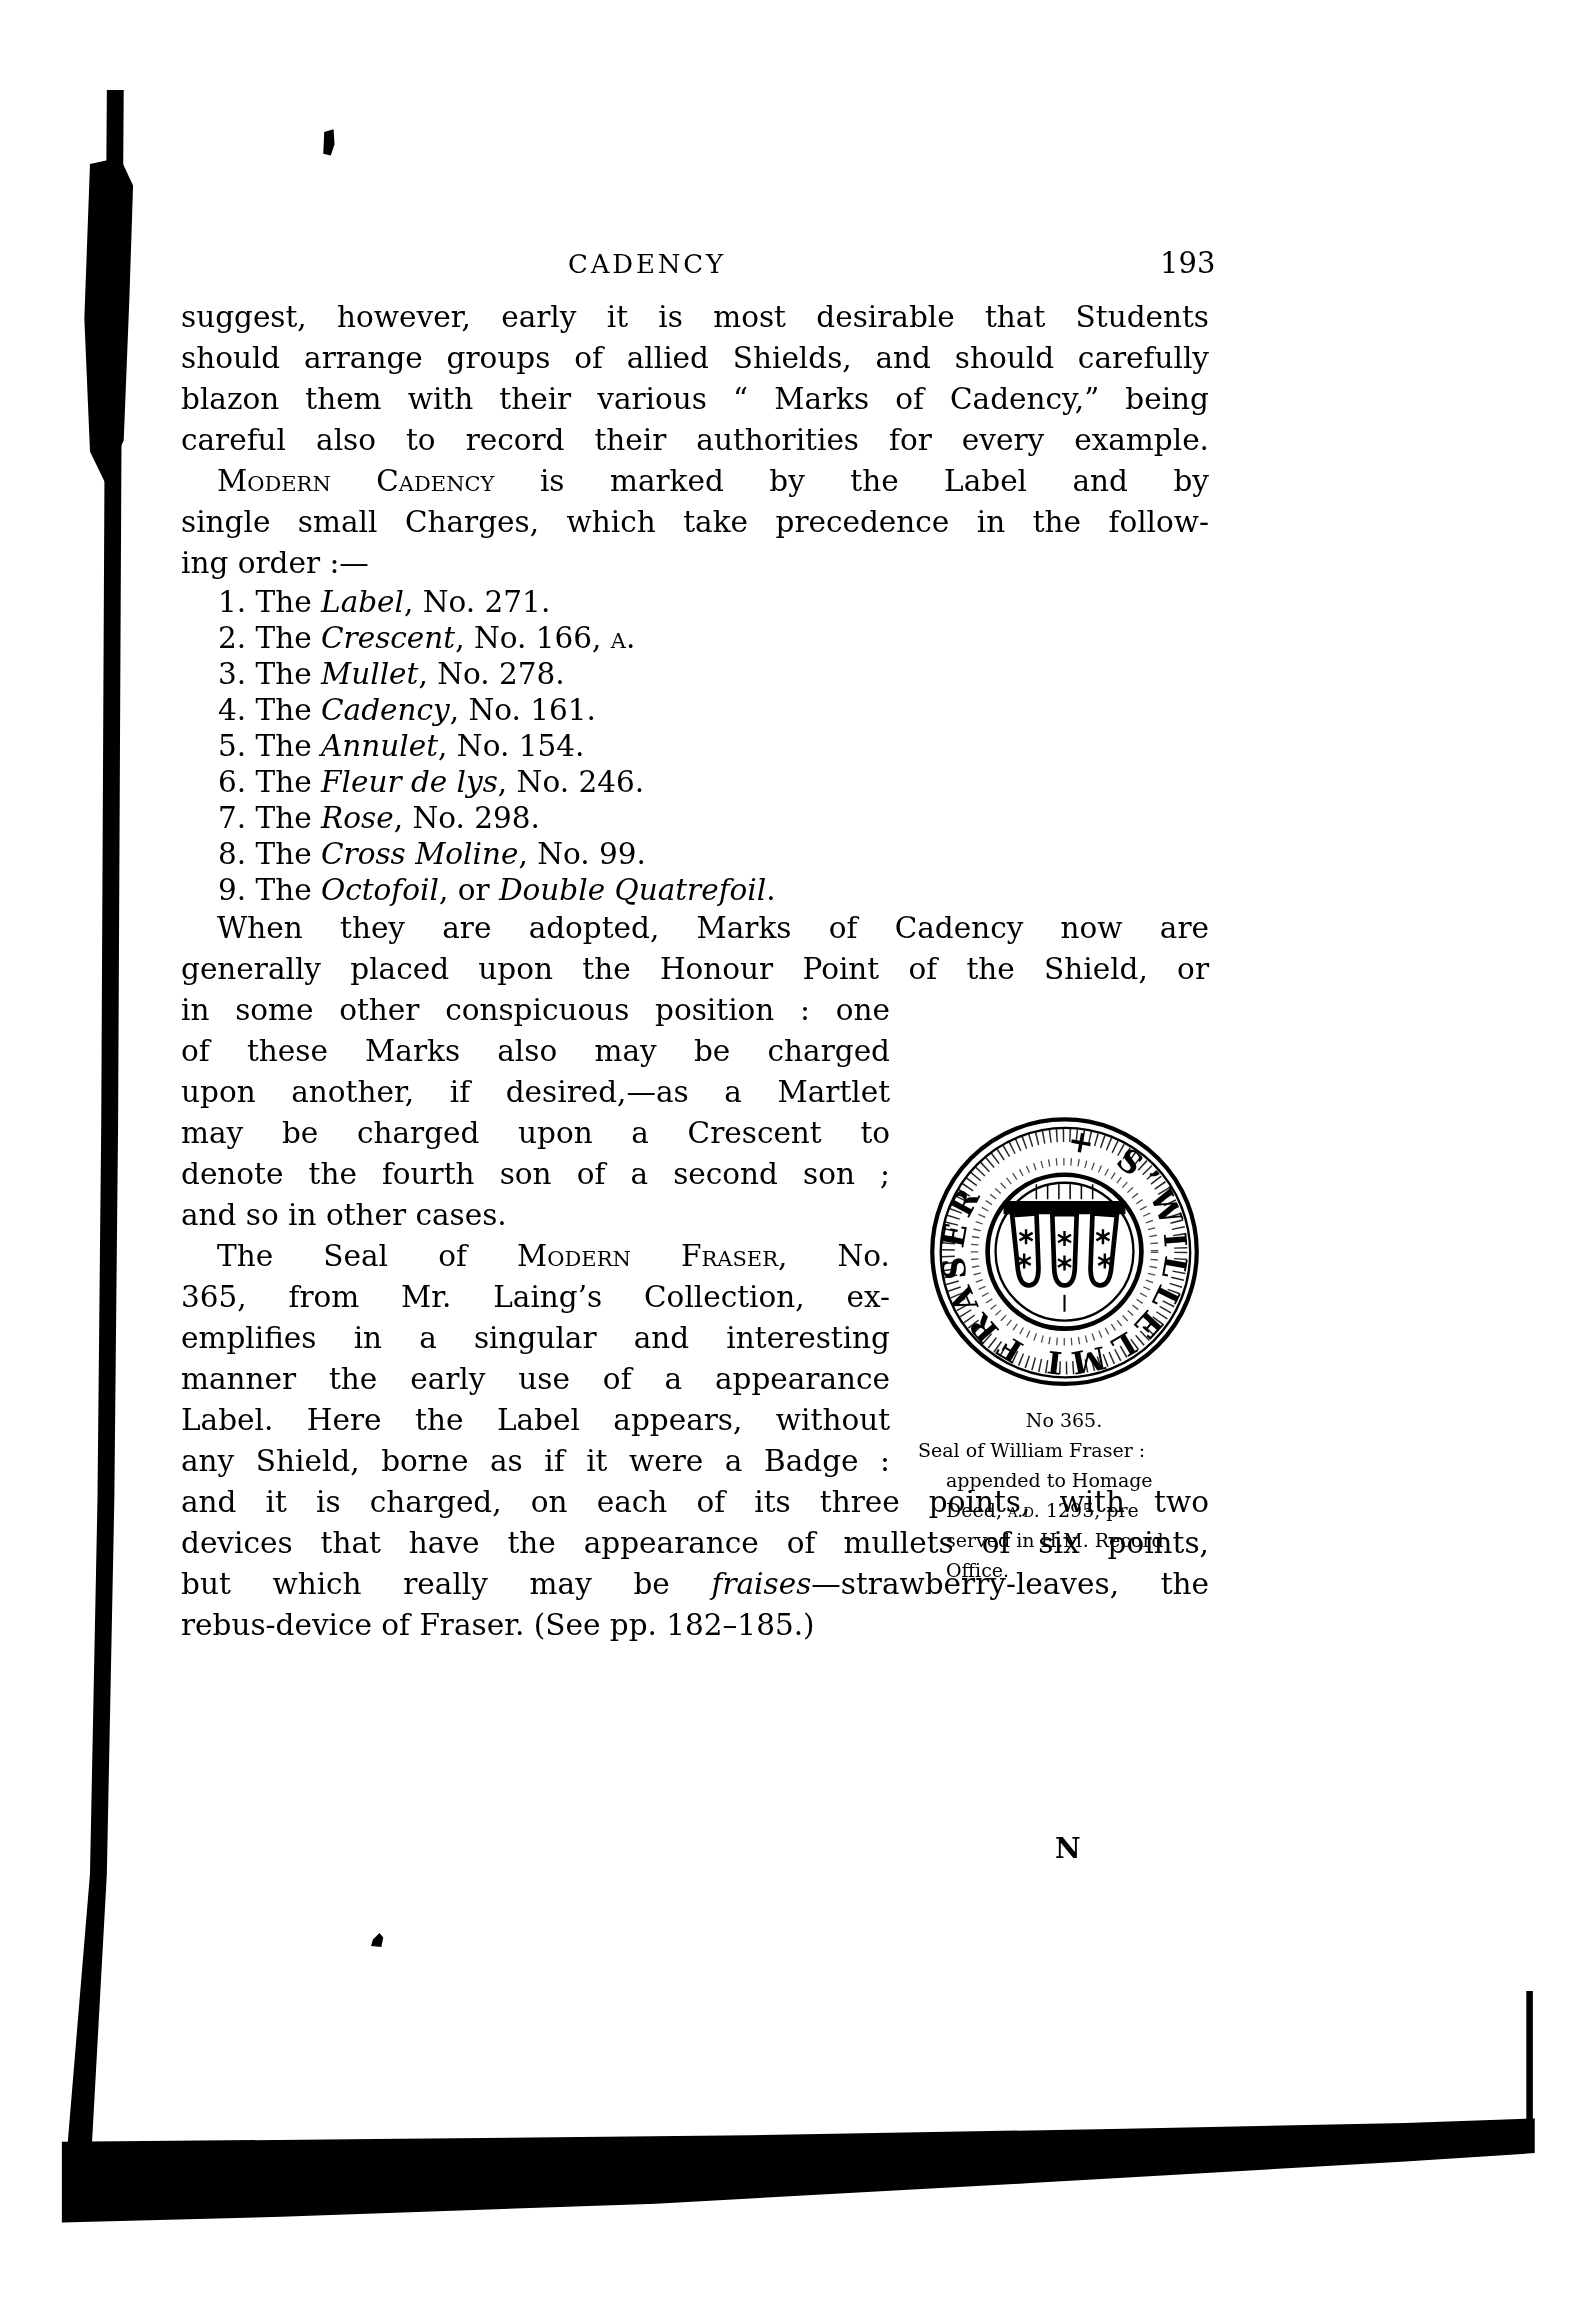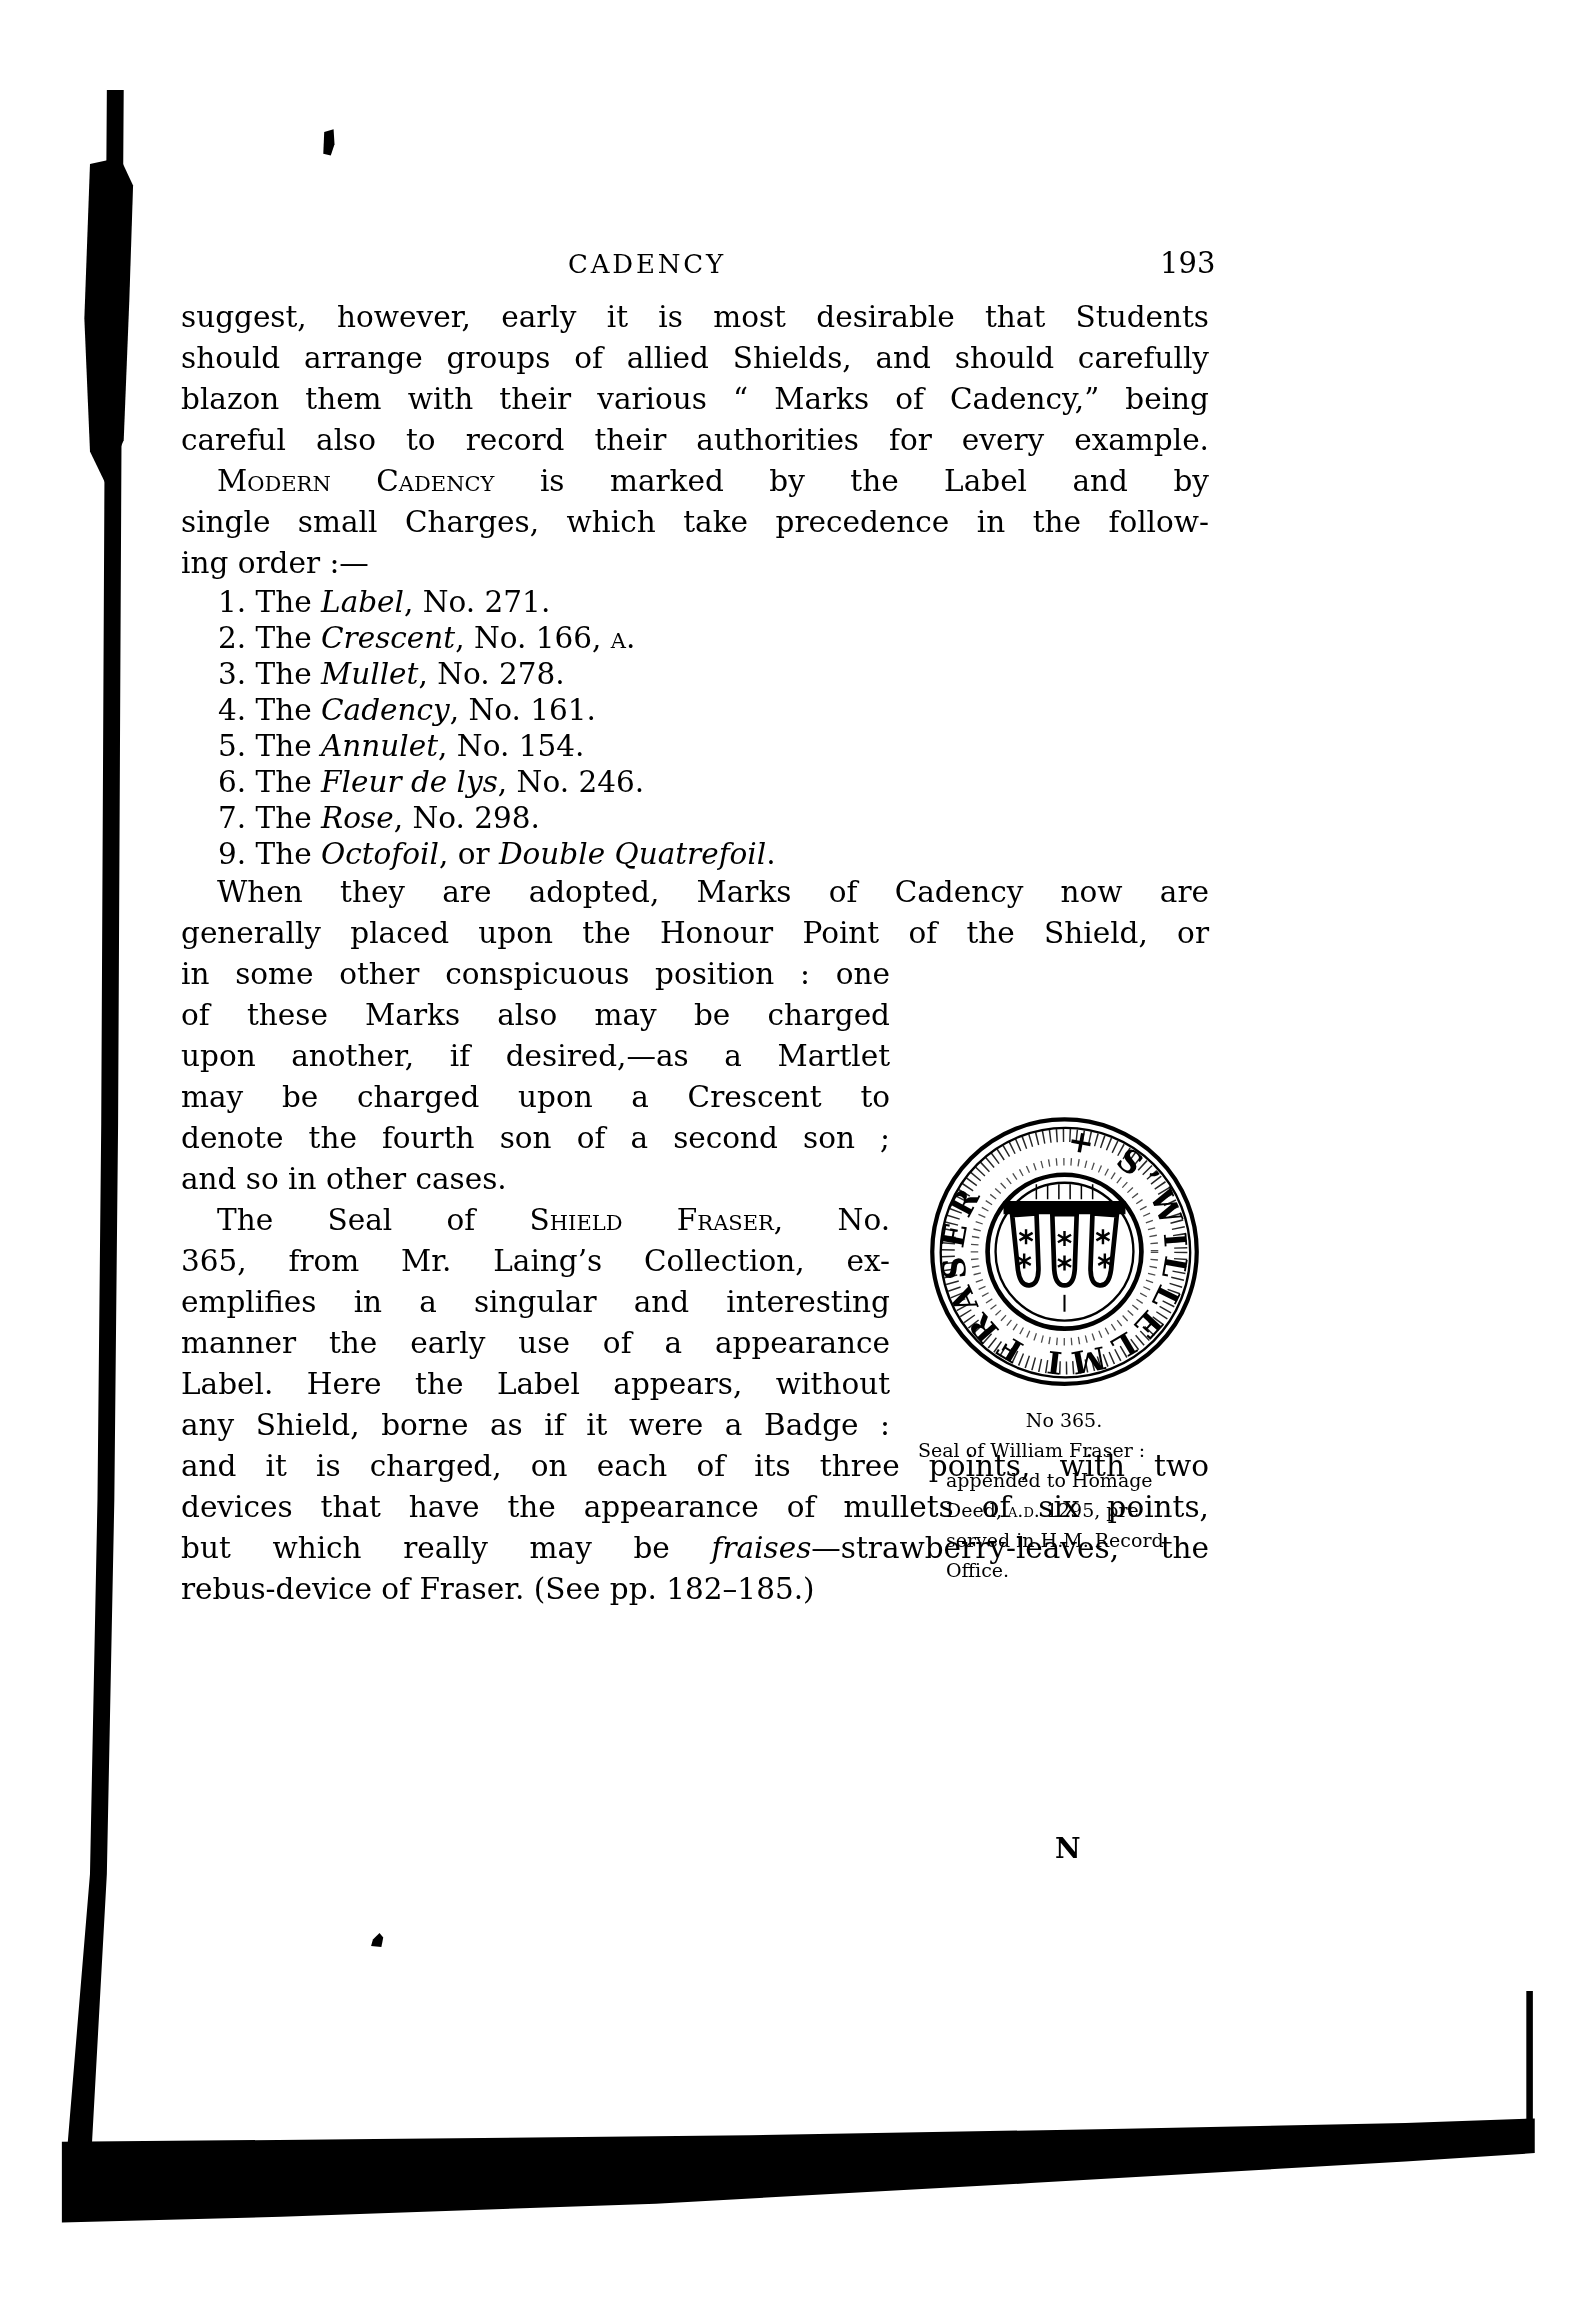--- a/index.html
+++ b/index.html
@@ -66,30 +66,31 @@
     <div class="line j indent"><span class="sc">Modern Cadency</span> is marked by the Label and by</div>
     <div class="line j">single small Charges, which take precedence in the follow-</div>
     <div class="line">ing order :—</div>
     <div class="line list">1. The <i>Label</i>, No. 271.</div>
     <div class="line list">2. The <i>Crescent</i>, No. 166, <span class="sc">a</span>.</div>
     <div class="line list">3. The <i>Mullet</i>, No. 278.</div>
     <div class="line list">4. The <i>Cadency</i>, No. 161.</div>
     <div class="line list">5. The <i>Annulet</i>, No. 154.</div>
     <div class="line list">6. The <i>Fleur de lys</i>, No. 246.</div>
     <div class="line list">7. The <i>Rose</i>, No. 298.</div>
+    <div class="line list">8. The <i>Cross Moline</i>, No. 99.</div>
     <div class="line list">9. The <i>Octofoil</i>, or <i>Double Quatrefoil</i>.</div>
     <div class="line j indent">When they are adopted, Marks of Cadency now are</div>
     <div class="line j">generally placed upon the Honour Point of the Shield, or</div>
     <div class="line j narrow">in some other conspicuous position : one</div>
     <div class="line j narrow">of these Marks also may be charged</div>
     <div class="line j narrow">upon another, if desired,—as a Martlet</div>
     <div class="line j narrow">may be charged upon a Crescent to</div>
     <div class="line j narrow">denote the fourth son of a second son ;</div>
     <div class="line narrow">and so in other cases.</div>
-    <div class="line j narrow indent">The Seal of <span class="sc">Shield Fraser</span>, No.</div>
+    <div class="line j narrow indent">The Seal of <span class="sc">Modern Fraser</span>, No.</div>
     <div class="line j narrow">365, from Mr. Laing’s Collection, ex-</div>
     <div class="line j narrow">emplifies in a singular and interesting</div>
     <div class="line j narrow">manner the early use of a appearance</div>
     <div class="line j narrow">Label.  Here the Label appears, without</div>
     <div class="line j narrow">any Shield, borne as if it were a Badge :</div>
     <div class="line j">and it is charged, on each of its three points, with two</div>
     <div class="line j">devices that have the appearance of mullets of six points,</div>
     <div class="line j">but which really may be <i>fraises</i>—strawberry-leaves, the</div>
     <div class="line">rebus-device of Fraser.  (See pp. 182–185.)</div>
   </div>

